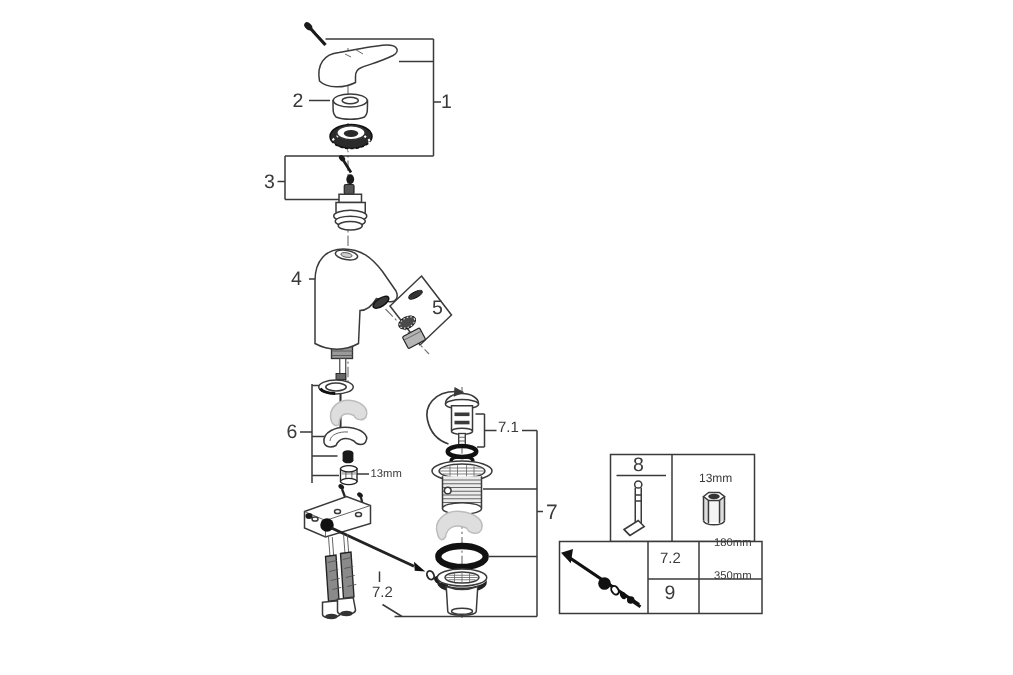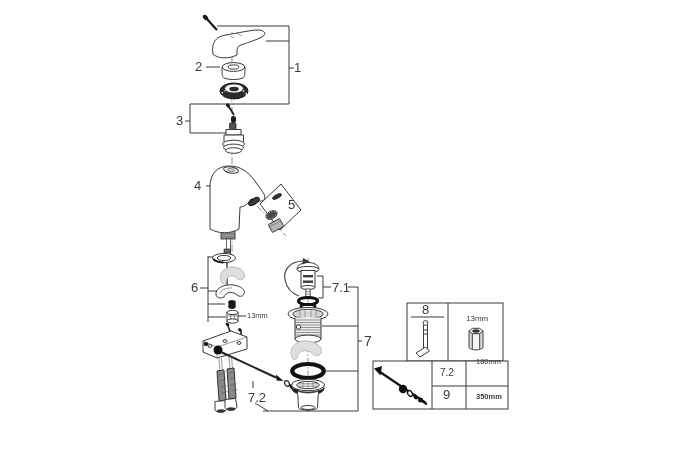--- a/index.html
+++ b/index.html
@@ -3,21 +3,21 @@
 <meta charset="utf-8">
 <style>
   html,body{margin:0;padding:0;background:#fff;}
   #stage{position:relative;width:675px;height:450px;background:#fff;overflow:hidden;
          font-family:"Liberation Sans","DejaVu Sans",sans-serif;color:#333;}
   #art{position:absolute;left:0;top:0;}
   .lbl{position:absolute;color:#3a3a3a;line-height:1;white-space:nowrap;}
   .fs13{font-size:13px;}
   .fs14{font-size:14px;}
   .fs10{font-size:10px;}
-  .fs9{font-size:13px;}
+  .fs9{font-size:10px;}
   .fs8{font-size:8px;}
   .fs7{font-size:7.5px;}
   
   .ln{fill:none;stroke:#3a3a3a;stroke-width:1;}
   .thin{fill:none;stroke:#555;stroke-width:.6;}
   .wf{fill:#ffffff;stroke:#3a3a3a;stroke-width:1;}
   .gh{fill:#dedede;stroke:#bcbcbc;stroke-width:1;}
   .dash{fill:none;stroke:#777;stroke-width:.8;stroke-dasharray:7 2 1.5 2;}
   .mesh{stroke:#666;stroke-width:.55;fill:none;}
 </style>
@@ -278,15 +278,15 @@
   <span class="lbl fs14" style="left:364px;top:334px;">7</span>
   <span class="lbl fs9" style="left:332px;top:281px;">7.1</span>
   <span class="lbl fs9" style="left:248px;top:391px;">7.2</span>
   <span class="lbl fs7" style="left:247px;top:312px;">13mm</span>
 
   <span class="lbl fs13" style="left:422px;top:303px;">8</span>
   <span class="lbl fs8" style="left:466px;top:315px;">13mm</span>
   <span class="lbl fs10" style="left:440px;top:368px;">7.2</span>
   <span class="lbl fs7" style="left:476px;top:358px;">180mm</span>
   <span class="lbl fs13" style="left:443px;top:388px;">9</span>
-  <span class="lbl fs7" style="left:476px;top:393px;font-weight:bold;">350mm</span>
+  <span class="lbl fs7" style="left:476px;top:380px;">350mm</span>
 
 </div>
 
 </body></html>

